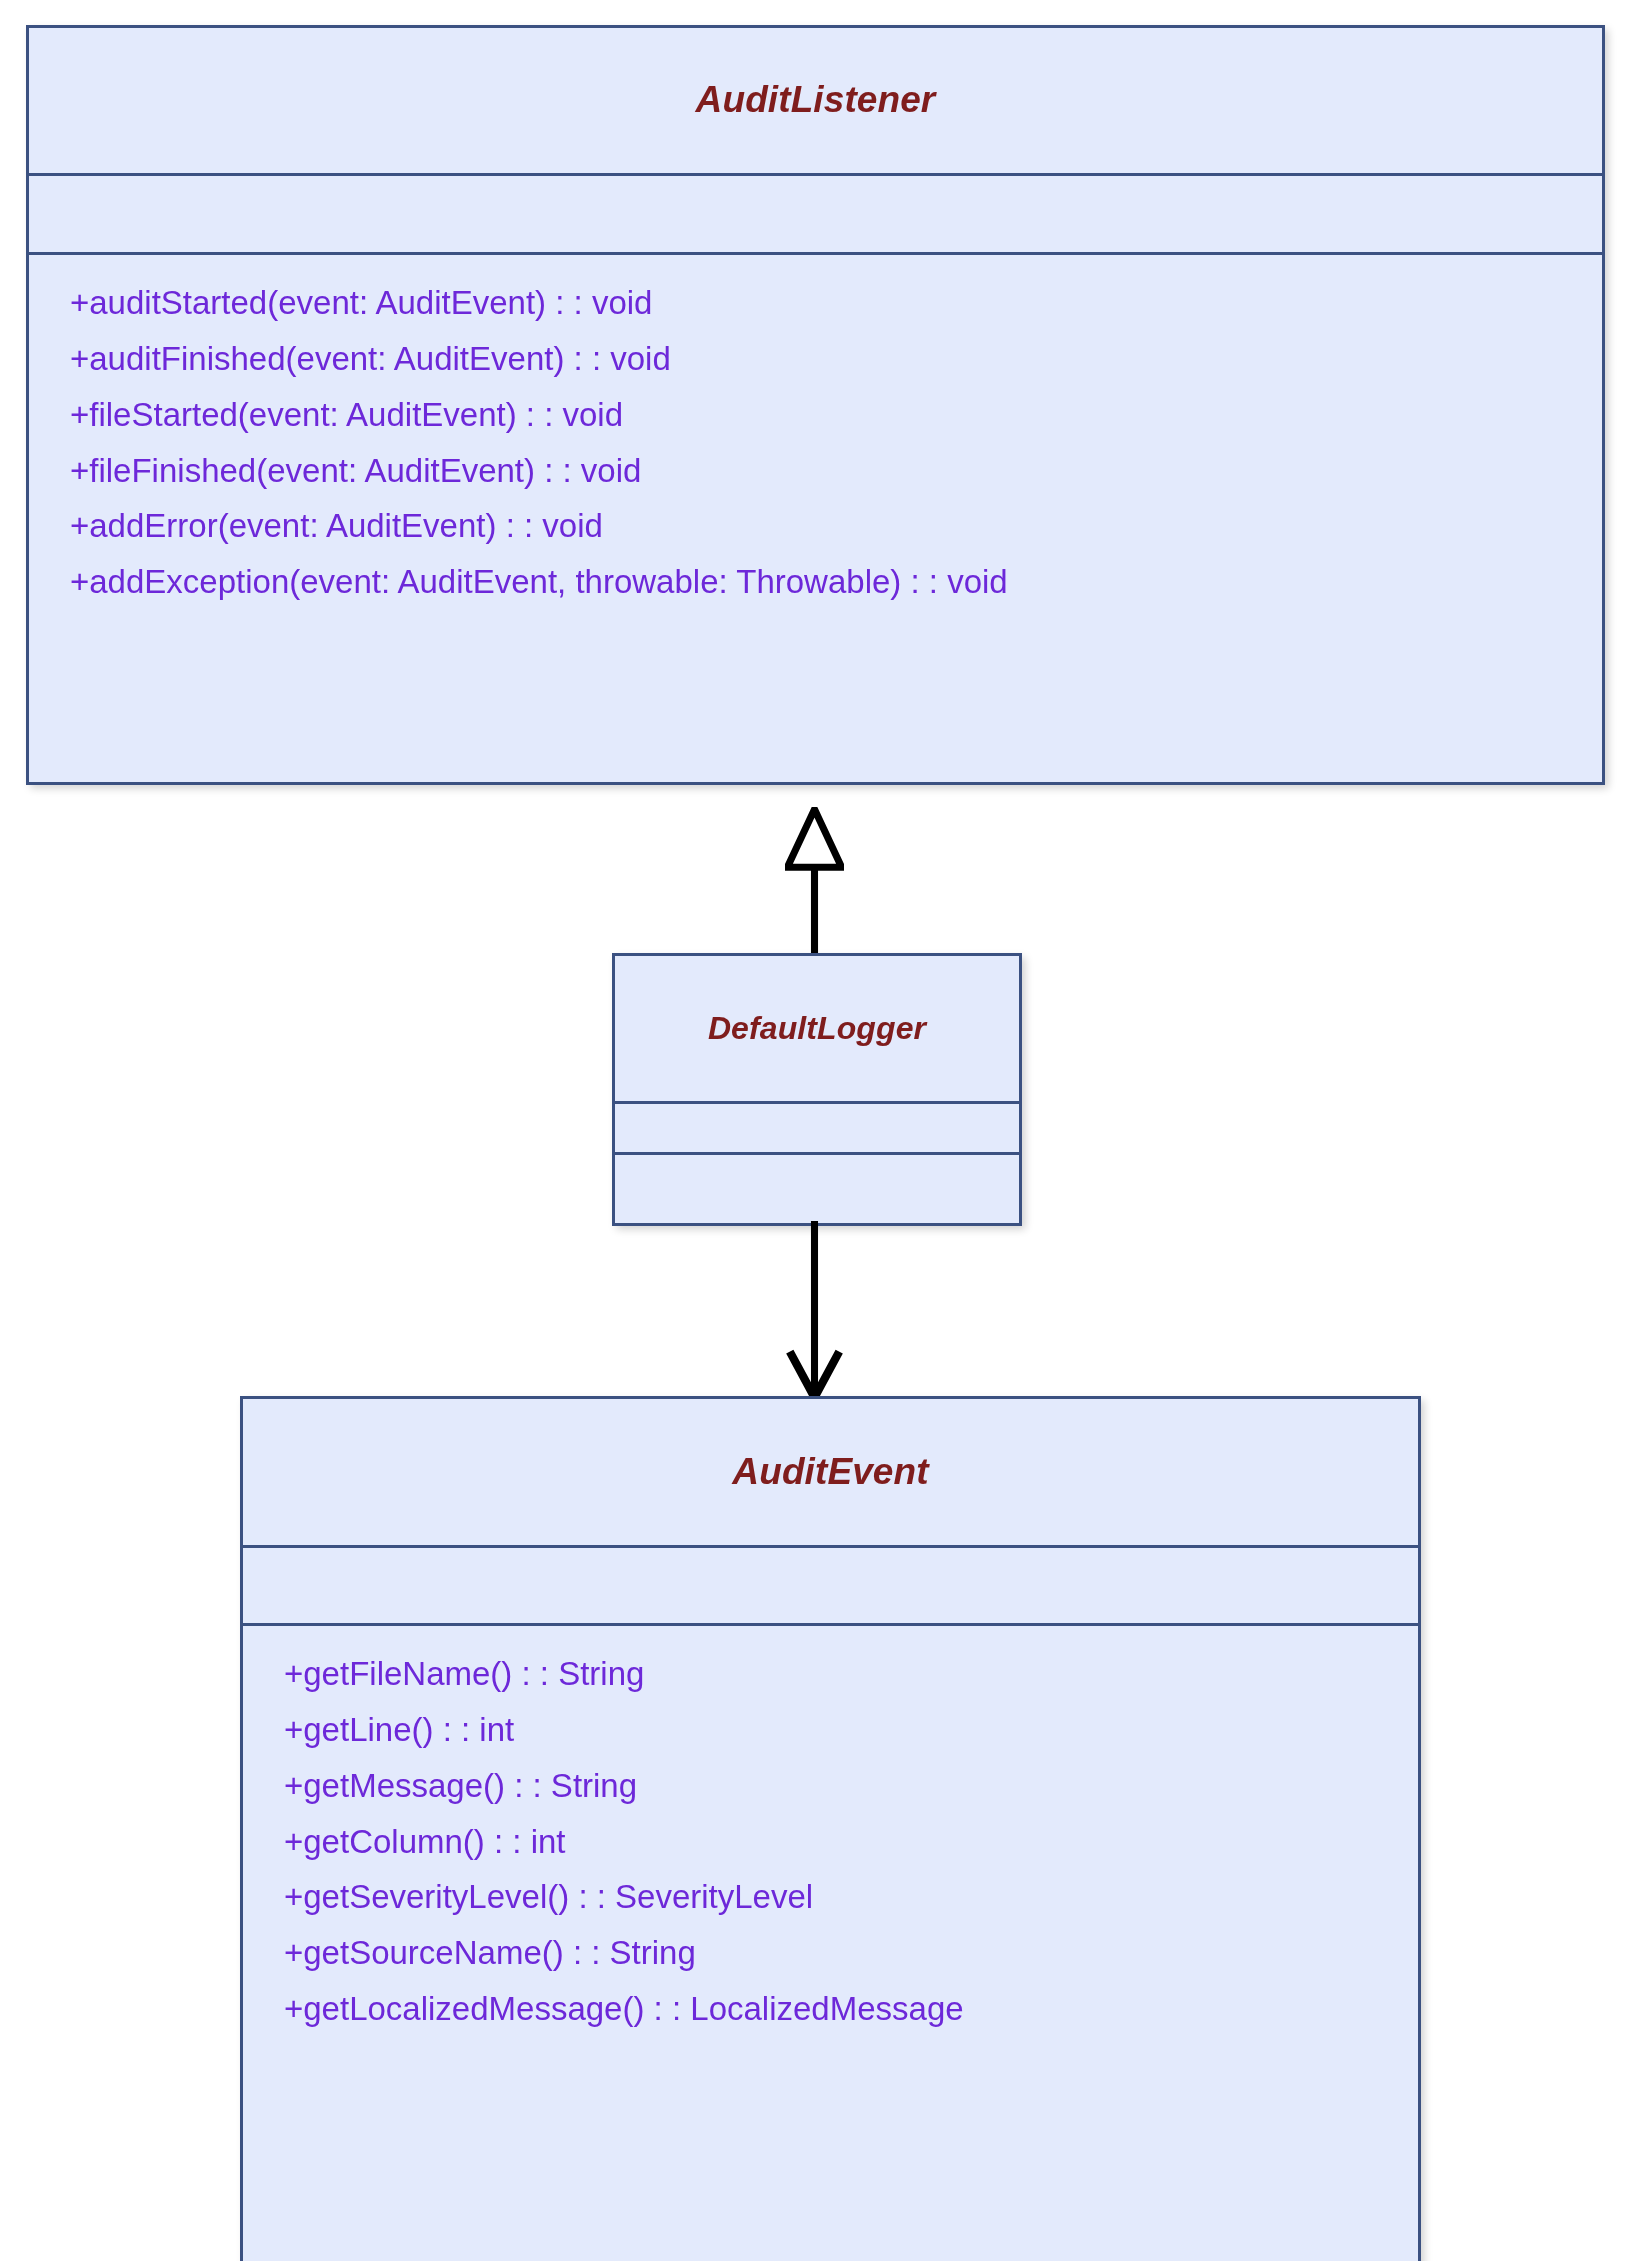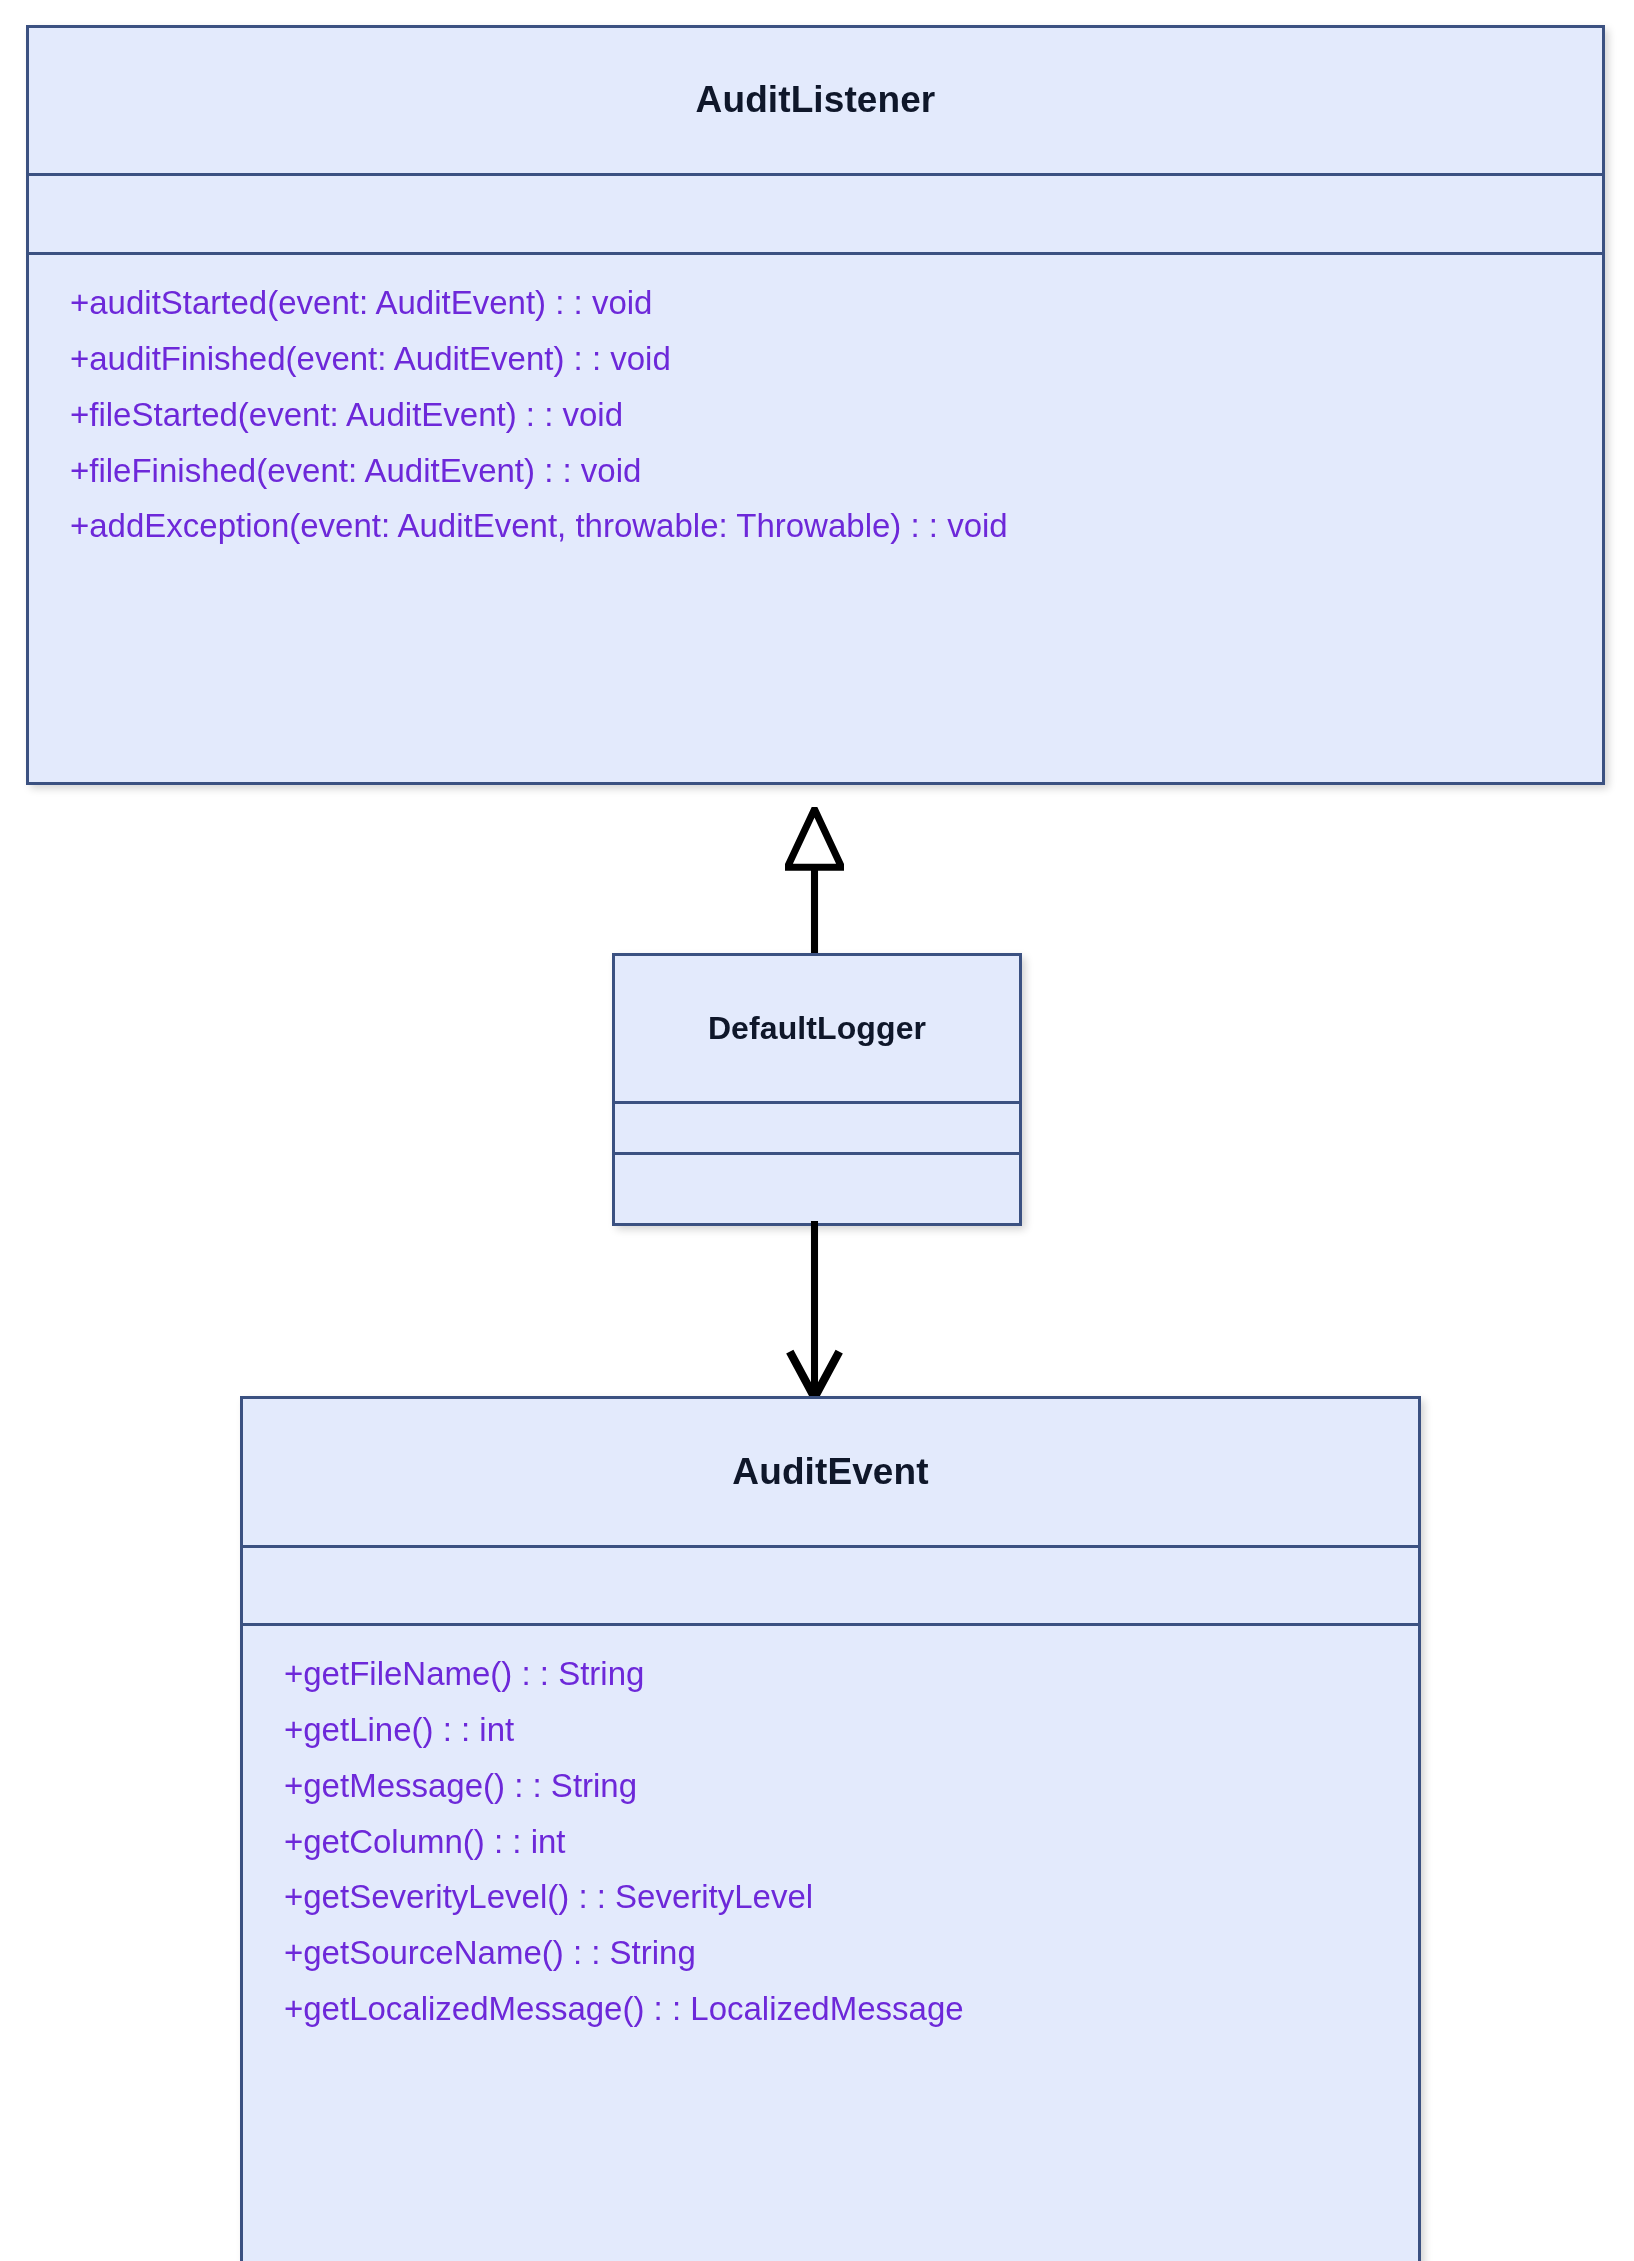--- a/index.html
+++ b/index.html
@@ -43,24 +43,25 @@
 
   
   .uml-header {
     display: flex;
     align-items: center;
     justify-content: center;
   }
   .uml-class-name {
     font-size: 37px;
     font-weight: bold;
-    color: #0f172a;
+    color: #7f1d1d;
     letter-spacing: 0.1px;
     text-align: left;
     line-height: 1.1;
+    font-style: italic;
   }
 
   
   .uml-members {
     padding: 25px 0 17.7px 41px;
   }
   .uml-member {
     font-size: 33px;
     color: #6d28d9;
     line-height: 1.0;
@@ -128,20 +129,21 @@
       <div class="uml-class-name">AuditListener</div>
     </div>
 
     <div class="uml-compartment uml-attributes compartment-divider"></div>
 
     <div class="uml-compartment uml-members uml-methods">
       <div class="uml-member">+auditStarted(event: AuditEvent) : : void</div>
       <div class="uml-member">+auditFinished(event: AuditEvent) : : void</div>
       <div class="uml-member">+fileStarted(event: AuditEvent) : : void</div>
       <div class="uml-member">+fileFinished(event: AuditEvent) : : void</div>
+      <div class="uml-member">+addError(event: AuditEvent) : : void</div>
       <div class="uml-member">+addException(event: AuditEvent, throwable: Throwable) : : void</div>
     </div>
   </div>
 
   <div class="connector" id="connector-generalization">
     <svg width="59" height="151" viewBox="0 0 100 256" xmlns="http://www.w3.org/2000/svg">
       <line x1="50" y1="100" x2="50" y2="256" stroke="#000000" stroke-width="12"></line>
       <polygon points="50,4 96,102 4,102" fill="#ffffff" stroke="#000000" stroke-width="12" stroke-linejoin="miter"></polygon>
     </svg>
   </div>

